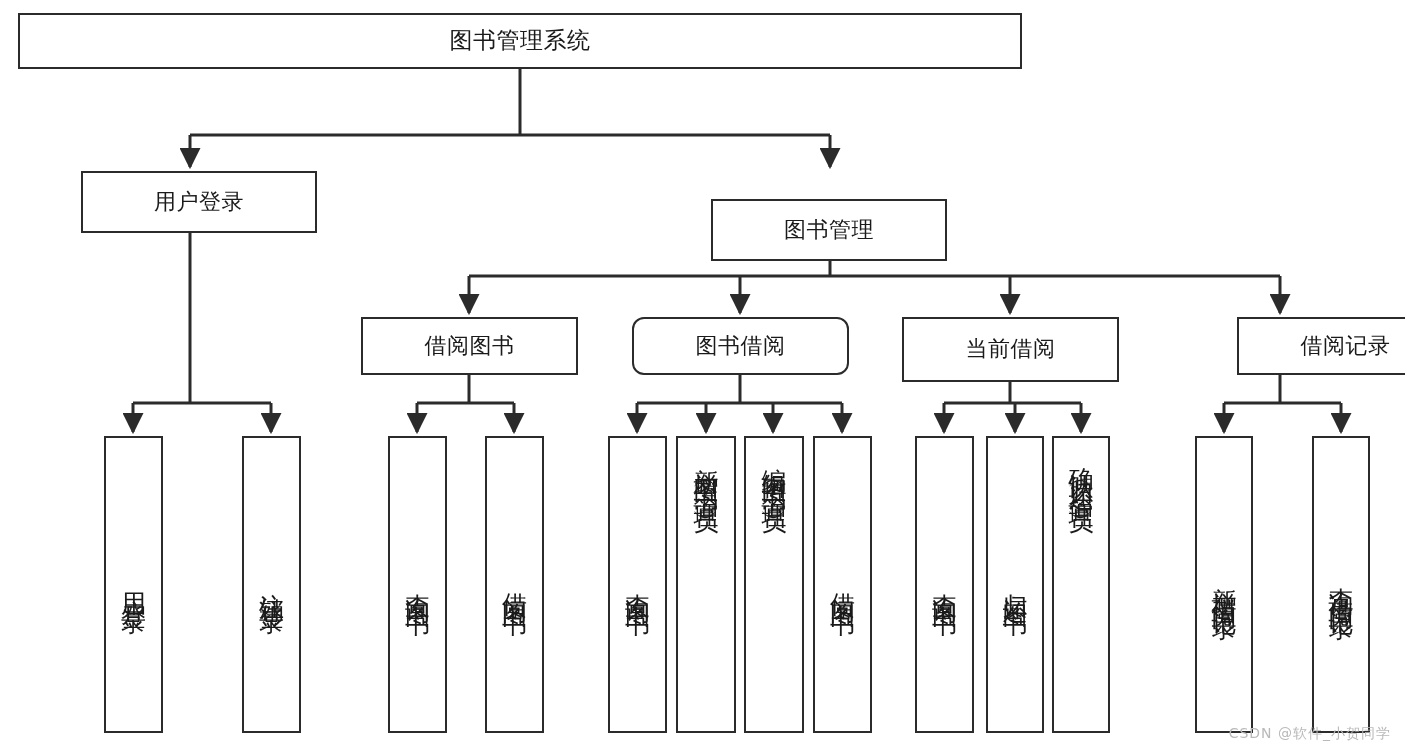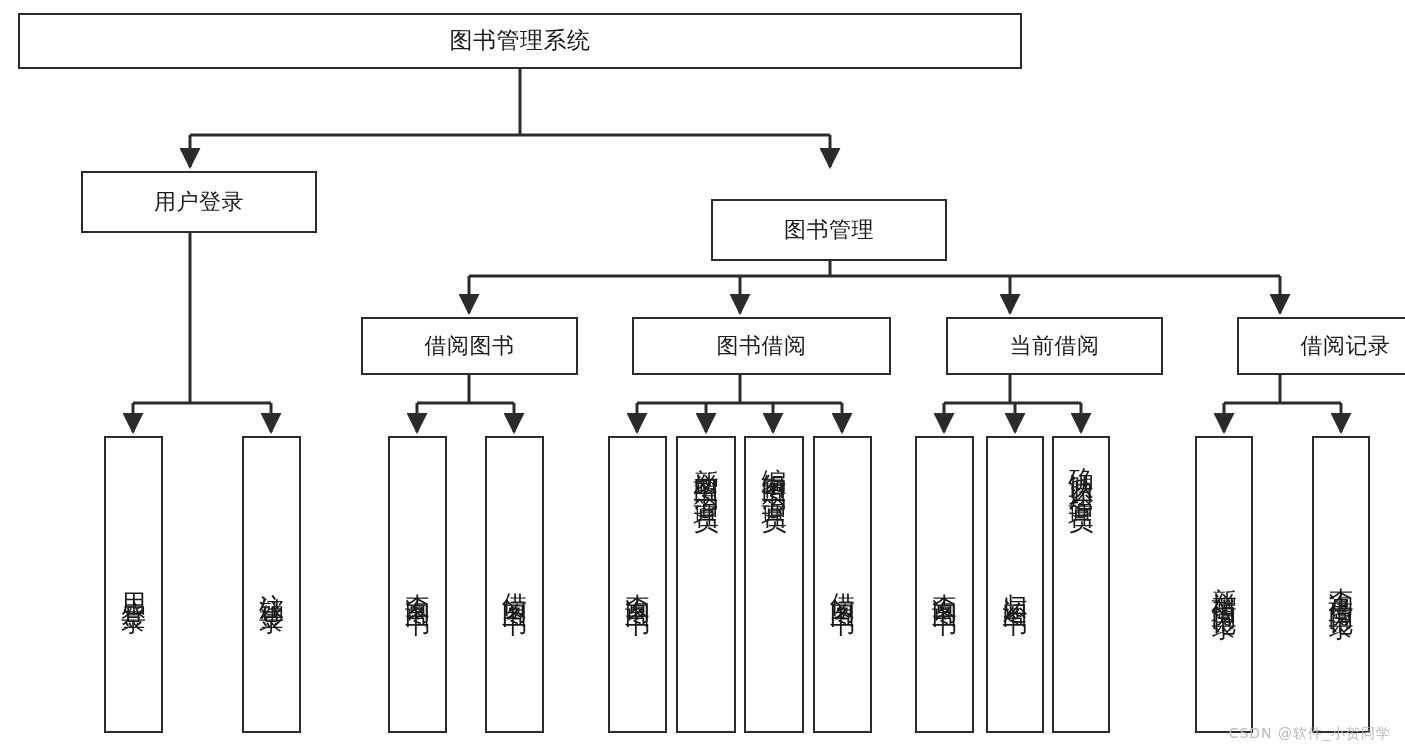--- a/index.html
+++ b/index.html
@@ -123,24 +123,24 @@
   <div class="node horiz" style="left:81px;top:171px;width:236px;height:62px;">
     <span class="label">用户登录</span>
   </div>
   <div class="node horiz" style="left:711px;top:171px;width:236px;height:62px;margin-top:28px;">
     <span class="label">图书管理</span>
   </div>
 
   <div class="node horiz" style="left:361px;top:317px;width:217px;height:58px;">
     <span class="label">借阅图书</span>
   </div>
-  <div class="node horiz" style="left:632px;top:317px;width:259px;height:58px;">
+  <div class="node horiz" style="left:632px;top:317px;width:217px;height:58px;border-radius:12px;">
     <span class="label">图书借阅</span>
   </div>
-  <div class="node horiz" style="left:902px;top:317px;width:217px;height:58px;margin-left:44px;">
+  <div class="node horiz" style="left:902px;top:317px;width:217px;height:65px;">
     <span class="label">当前借阅</span>
   </div>
   <div class="node horiz" style="left:1237px;top:317px;width:217px;height:58px;">
     <span class="label">借阅记录</span>
   </div>
 
   <div class="node leaf mid" style="left:104px;top:436px;width:59px;height:297px;">
     <span class="label">用户登录</span>
   </div>
   <div class="node leaf mid" style="left:242px;top:436px;width:59px;height:297px;">

